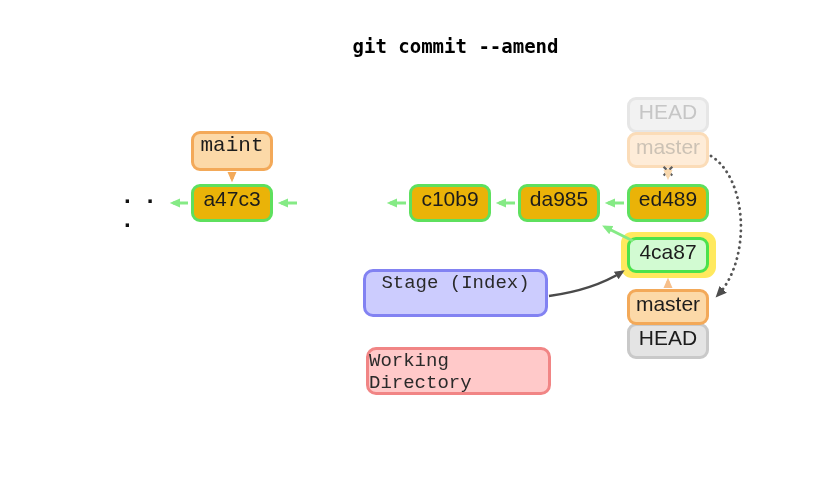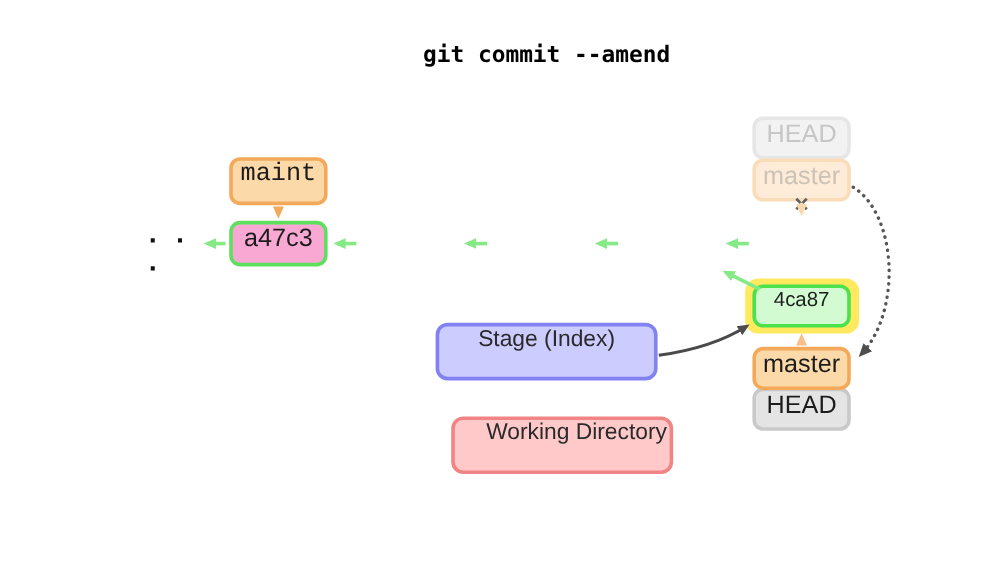--- a/index.html
+++ b/index.html
@@ -14,26 +14,26 @@
     font-family:"DejaVu Sans Mono",monospace;font-weight:bold;
     font-size:19px;color:#000;
   }
 
   .box{
     position:absolute;box-sizing:border-box;
     display:flex;align-items:flex-start;justify-content:center;
     color:#1c1c1c;
   }
   .commit{
-    width:82px;height:38px;border:3px solid #5ee05e;background:#f9a8d4;
+    width:82px;height:38px;border:3px solid #5ee05e;background:#eab308;
     border-radius:9px;font-size:21px;
   }
   .commit-new{
     width:82px;height:36px;border:3px solid #4ce24c;background:#d2fbd2;
-    border-radius:9px;font-size:17px;z-index:4;
+    border-radius:9px;font-size:21px;z-index:4;
   }
   .glow{
     position:absolute;left:581px;top:232px;width:95px;height:46px;
     background:#ffe95e;border-radius:11px;z-index:3;
   }
   .reflabel{
     width:82px;height:38px;border-radius:9px;font-size:21px;
   }
   .maint{
     left:151px;top:131px;height:40px;
@@ -49,24 +49,24 @@
   }
   .ref-new-master{
     left:587px;top:289px;height:36px;
     border:3px solid #f3a959;background:#fcd9a8;z-index:4;
   }
   .ref-new-head{
     left:587px;top:323px;height:36px;
     border:3px solid #c9c9c9;background:#e4e4e4;z-index:3;
   }
   .area{
-    width:185px;height:48px;border-radius:10px;font-size:19px;color:#2a2a2a;
+    width:185px;height:48px;border-radius:10px;font-size:19px;color:#2a2a2a;font-family:Liberation Mono, monospace;
   }
   .stage{left:323px;top:269px;border:3px solid #8282f2;background:#ccccfe;}
-  .workdir{left:336px;top:347px;border:3px solid #f18585;background:#ffc9c9;padding-left:24px;}
+  .workdir{left:326px;top:347px;border:3px solid #f18585;background:#ffc9c9;}
 
   .dots{
     position:absolute;left:84px;top:189px;width:46px;
     font-size:24px;font-weight:bold;letter-spacing:4px;color:#111;
     line-height:1;
   }
   .cross{
     position:absolute;left:617px;top:161px;width:22px;height:20px;
     display:flex;align-items:center;justify-content:center;
     font-size:16px;font-weight:600;color:#5f5f5f;z-index:5;
@@ -77,20 +77,29 @@
 <body>
 
 <div id="stage-area">
 
   <div class="title">git commit --amend</div>
 
   <div class="dots">· · ·</div>
 
   <div class="box commit" style="left:151px;top:184px;">
     <span>a47c3</span>
+  </div>
+  <div class="box commit" style="left:369px;top:184px;">
+    <span>c10b9</span>
+  </div>
+  <div class="box commit" style="left:478px;top:184px;">
+    <span>da985</span>
+  </div>
+  <div class="box commit" style="left:587px;top:184px;">
+    <span>ed489</span>
   </div>
 
   <div class="glow"></div>
   <div class="box commit-new" style="left:587px;top:237px;">
     <span>4ca87</span>
   </div>
 
   <div class="box reflabel maint">
     <span>maint</span>
   </div>

